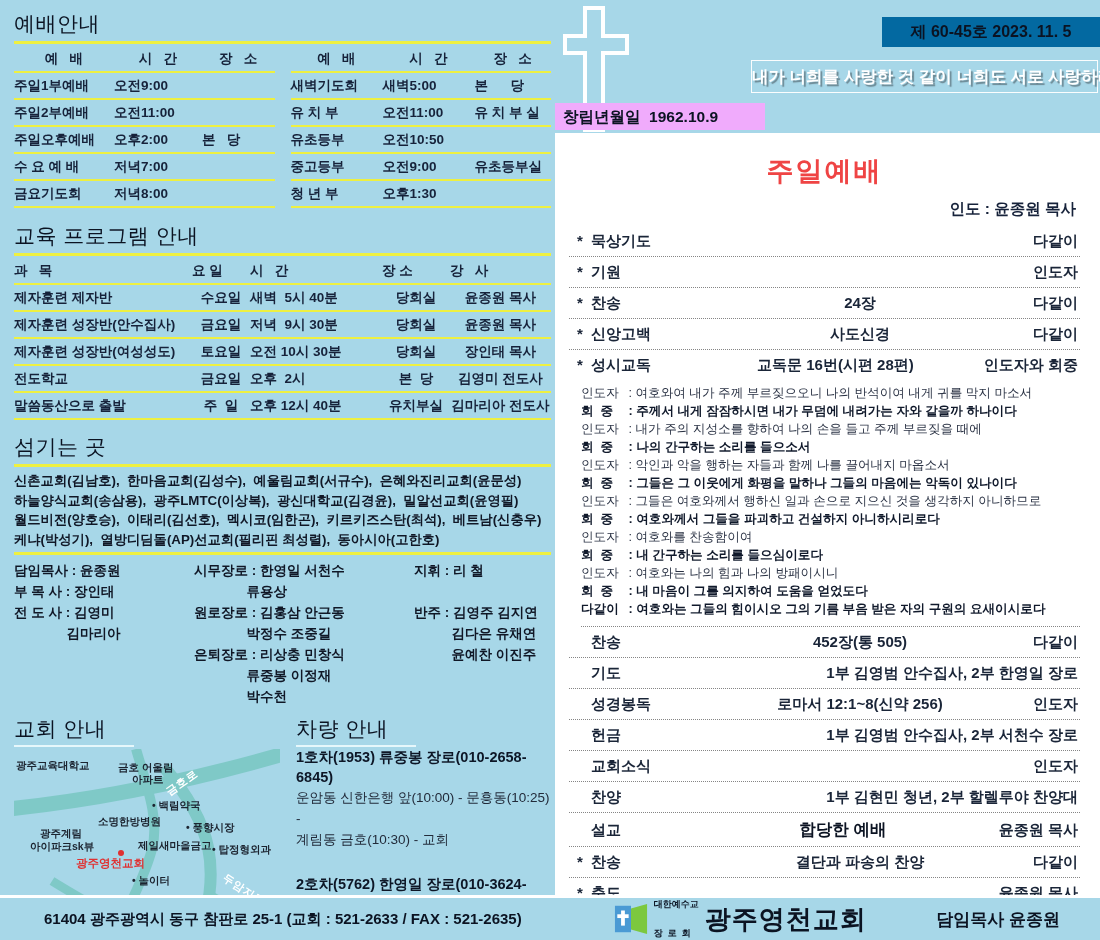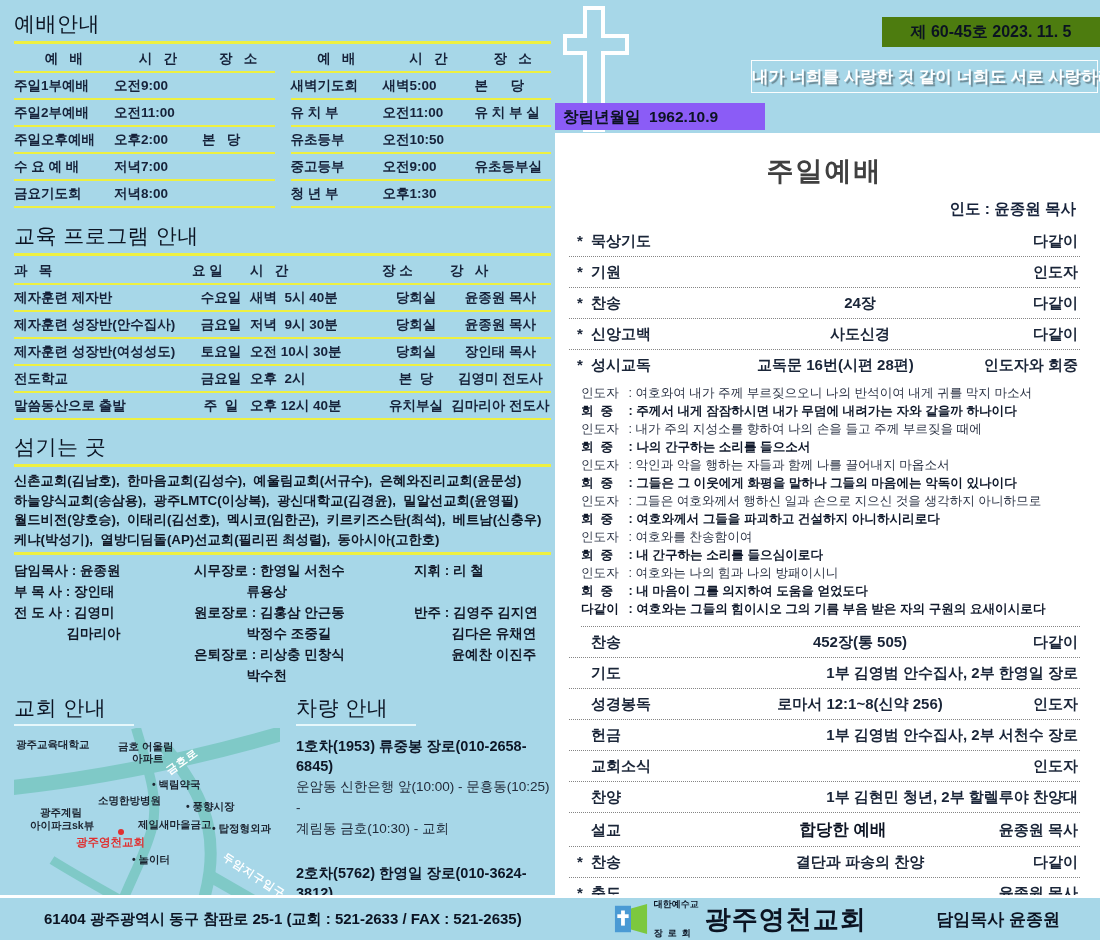--- a/index.html
+++ b/index.html
@@ -38,39 +38,39 @@
   .sp-c1{width:168px;} .sp-c2{width:208px;} .sp-c3{width:130px;}
 
   .bottom-row{display:flex;gap:10px;margin-top:8px;}
   .map-wrap{width:266px;}
   .map{position:relative;width:266px;height:196px;margin-top:2px;}
   .map-label{position:absolute;font-size:10.5px;font-weight:700;color:#1c2430;white-space:nowrap;}
   .map-label.road{color:#fff;font-size:11px;letter-spacing:1px;}
   .map-label.church{color:var(--red);font-size:11.5px;}
   .map-dot{position:absolute;width:6px;height:6px;border-radius:50%;background:var(--red);}
   .shuttle{flex:1;padding-left:6px;}
-  .bus{margin-top:10px;}
+  .bus{}
   .bus-head{font-size:14.5px;font-weight:800;color:#0d1626;line-height:20px;}
   .bus-line{font-size:13.5px;font-weight:400;color:#222b3a;line-height:21px;}
   .bus + .bus{margin-top:24px;}
 
   
   .right-col{position:absolute;left:555px;top:0;width:545px;height:940px;}
   .r-header{position:relative;height:133px;}
   .cross{position:absolute;left:8px;top:4px;}
-  .issue-box{position:absolute;right:0;top:17px;width:218px;height:30px;background:#4d7c0f;
+  .issue-box{position:absolute;right:0;top:17px;width:218px;height:30px;background:#0369a1;
              font-size:16px;font-weight:800;color:#0b1322;text-align:center;line-height:30px;}
   .verse-box{position:absolute;left:196px;right:2px;top:60px;height:33px;border:1px solid rgba(255,255,255,.95);
              text-align:center;line-height:31px;font-size:16.5px;font-weight:800;color:#fff;
              text-shadow:2px 2px 1px rgba(95,120,130,.85);white-space:nowrap;}
-  .founded-box{position:absolute;left:0;top:103px;width:210px;height:27px;background:#8b5cf6;
+  .founded-box{position:absolute;left:0;top:103px;width:210px;height:27px;background:#f0abfc;
                font-size:15.5px;font-weight:800;color:#0b1322;line-height:27px;padding-left:8px;white-space:pre;}
 
   .card{position:absolute;left:0;top:133px;right:0;bottom:45px;background:#fff;padding:20px 20px 0 14px;}
-  .card-title{text-align:center;font-size:27px;font-weight:800;color:#404040;letter-spacing:2px;}
+  .card-title{text-align:center;font-size:27px;font-weight:800;color:#ef4444;letter-spacing:2px;}
   .leader{text-align:right;font-size:15.5px;font-weight:700;margin:10px 4px 6px 0;color:#16223a;white-space:pre;}
 
   .order-row{display:flex;align-items:baseline;border-bottom:1px dotted #858585;
              padding:6px 2px 5px 0;font-size:15px;font-weight:700;color:#1a2538;}
   .order-row.no-b{border-bottom:none;}
   .o-star{width:22px;text-align:center;font-size:15px;}
   .o-item{width:96px;white-space:pre;}
   .o-center{flex:1;text-align:center;white-space:pre;}
   .o-center.big{font-size:16.5px;font-weight:800;color:#0b1322;}
   .o-right{text-align:right;white-space:pre;}
@@ -133,21 +133,21 @@
   <div class="places" id="places">
       <div class="pl-line">신촌교회(김남호),  한마음교회(김성수),  예울림교회(서규수),  은혜와진리교회(윤문성)</div>
       <div class="pl-line">하늘양식교회(송삼용),  광주LMTC(이상복),  광신대학교(김경윤),  밀알선교회(윤영필)</div>
       <div class="pl-line">월드비전(양호승),  이태리(김선호),  멕시코(임한곤),  키르키즈스탄(최석),  베트남(신충우)</div>
       <div class="pl-line">케냐(박성기),  열방디딤돌(AP)선교회(필리핀 최성렬),  동아시아(고한호)</div>
     </div>
 
   <div class="ysep"></div>
   <div class="people" id="people">
       <div class="sp-col sp-c1"><div class="sp-line">담임목사 : 윤종원</div><div class="sp-line">부 목 사 : 장인태</div><div class="sp-line">전 도 사 : 김영미</div><div class="sp-line">              김마리아</div></div>
-      <div class="sp-col sp-c2"><div class="sp-line">시무장로 : 한영일 서천수</div><div class="sp-line">              류용상</div><div class="sp-line">원로장로 : 김홍삼 안근동</div><div class="sp-line">              박정수 조중길</div><div class="sp-line">은퇴장로 : 리상충 민창식</div><div class="sp-line">              박수천</div></div>
+      <div class="sp-col sp-c2"><div class="sp-line">시무장로 : 한영일 서천수</div><div class="sp-line">              류용상</div><div class="sp-line">원로장로 : 김홍삼 안근동</div><div class="sp-line">              박정수 조중길</div><div class="sp-line">은퇴장로 : 리상충 민창식</div><div class="sp-line">              류중봉 이정재</div><div class="sp-line">              박수천</div></div>
       <div class="sp-col sp-c3"><div class="sp-line">지휘 : 리 철</div><div class="sp-line"></div><div class="sp-line">반주 : 김영주 김지연</div><div class="sp-line">          김다은 유채연</div><div class="sp-line">          윤예찬 이진주</div></div>
     </div>
 
   <div class="bottom-row">
     <div class="map-wrap">
       <div class="sec-title">교회 안내</div>
       <div class="wsep"></div>
       <div class="map" id="map">
         <svg width="266" height="196" viewBox="0 0 266 196">
           <path d="M 266 6 C 210 22, 110 48, -6 60" stroke="#7fc9c7" stroke-width="15" fill="none" stroke-linecap="round"></path>

